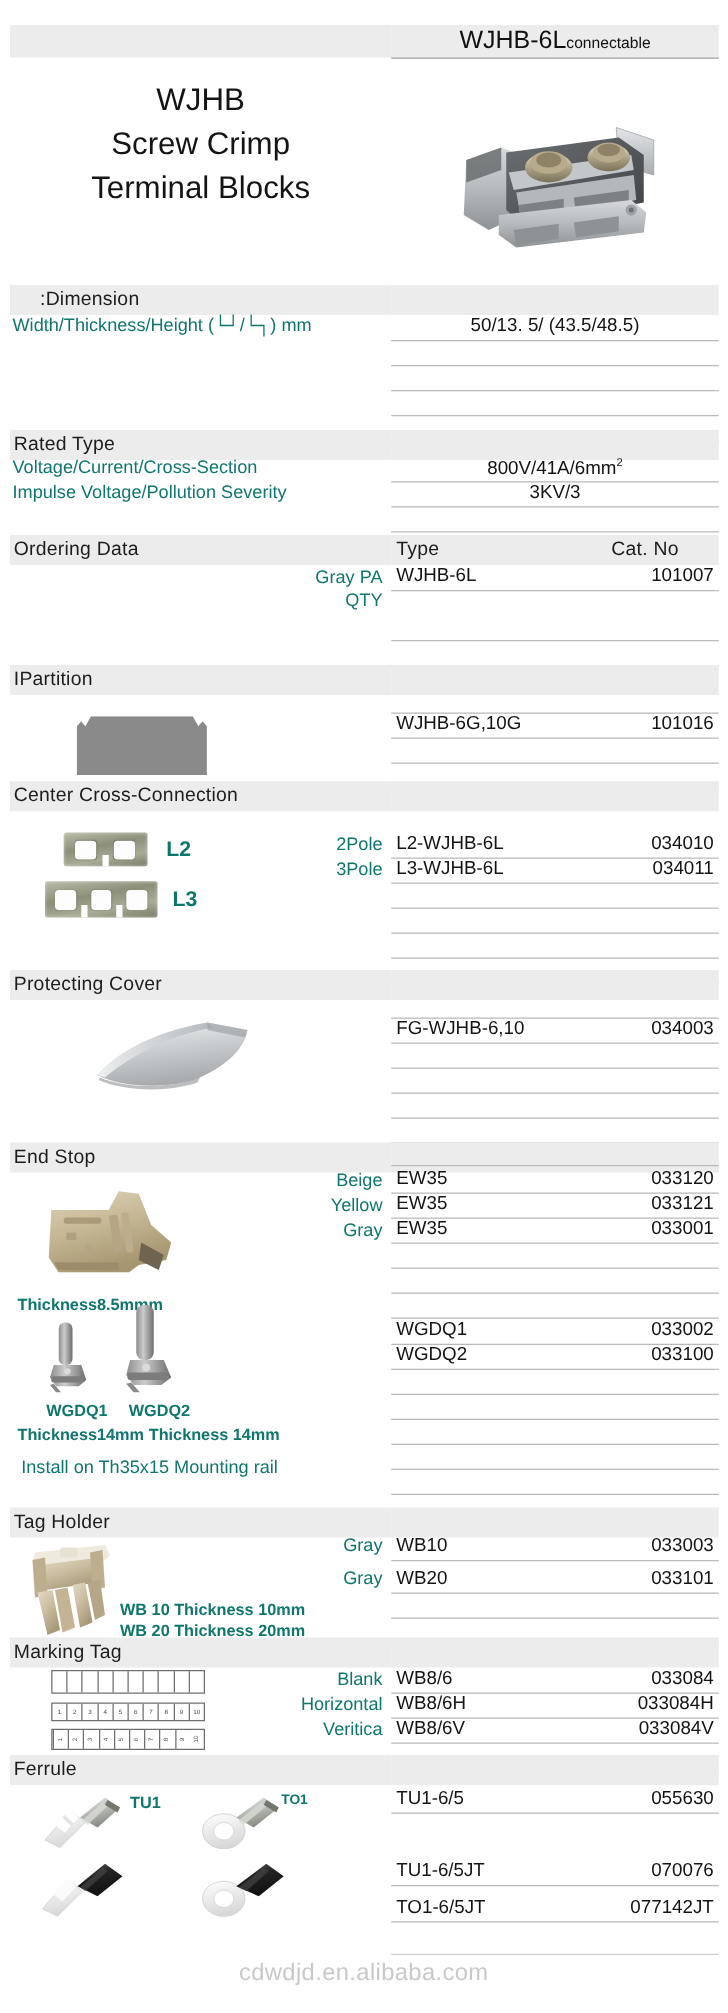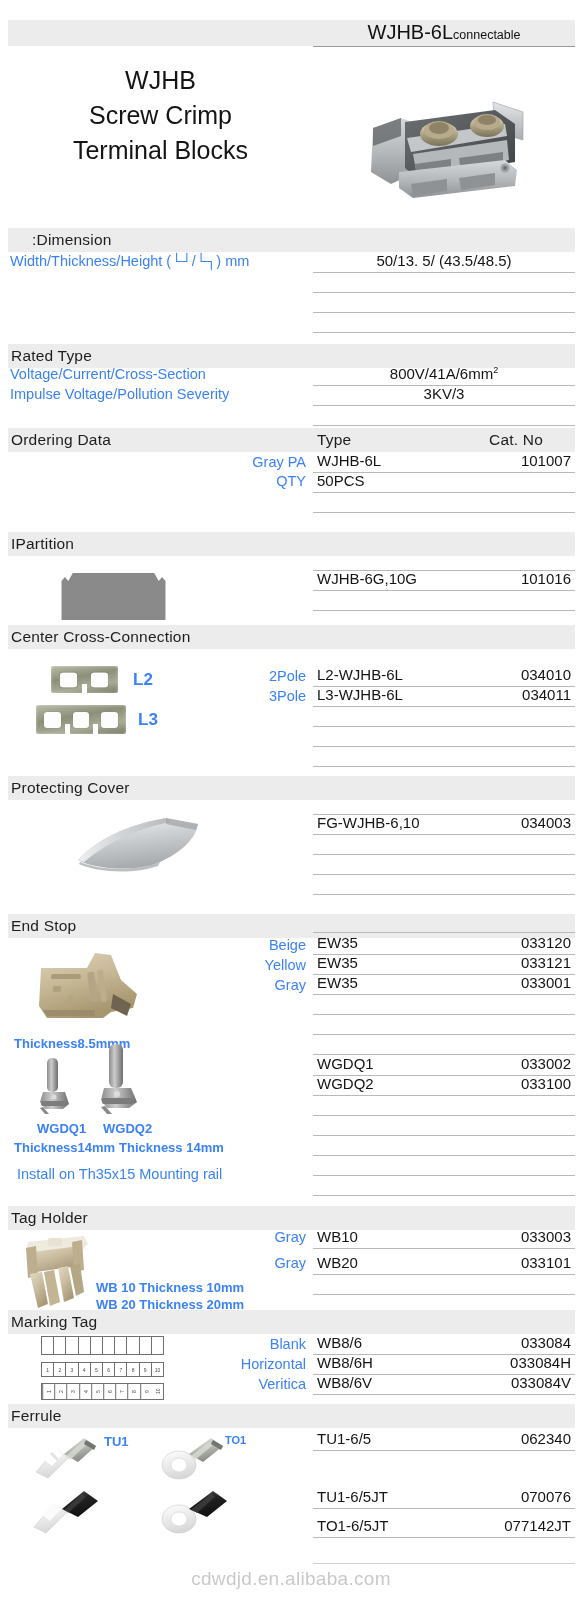--- a/index.html
+++ b/index.html
@@ -41,21 +41,21 @@
 
   .big-title{
     position:absolute;left:8px;top:63px;width:305px;
     text-align:center;font-size:25px;line-height:35px;color:#141414;
   }
 
   
   .lbl{
     position:absolute;
     font-size:14.5px;
-    color:#3b82f6;
+    color:#0f766e;
     white-space:nowrap;
   }
   .lbl.r{text-align:right;}
   .lbl.small{font-size:13px;font-weight:bold;}
 
   
   .rrow{
     position:absolute;left:313px;width:262px;height:20px;
     border-bottom:1px solid #b9b9b9;
   }
@@ -214,24 +214,20 @@
   <div class="band-label" style="left:11px;top:431px;">Ordering Data</div>
   <div class="band-label" style="left:317px;top:431px;">Type</div>
   <div class="band-label" style="left:489px;top:431px;">Cat. No</div>
 
   <div class="lbl r" style="left:180px;top:454px;width:126px;">Gray PA</div>
   <div class="rrow" style="top:452px;">
     <span class="t">WJHB-6L</span>
     <span class="n">101007</span>
   </div>
   <div class="lbl r" style="left:180px;top:473px;width:126px;">QTY</div>
-  <div class="rrow" style="top:472px;">
-    <span class="t">50PCS</span>
-    <span class="n"></span>
-  </div>
   <div class="rrow" style="top:492px;"></div>
   <div class="rrow" style="top:512px;"></div>
 
   <div class="band left" style="top:532px;"></div>
   <div class="band right" style="top:532px;"></div>
   <div class="band-label" style="left:11px;top:535px;">IPartition</div>
 
   <div class="partition" style="left:57px;top:570px;width:113px;height:50px;"></div>
 
   <div class="rrow" style="top:550px;"></div>
@@ -560,21 +556,21 @@
     <svg viewBox="0 0 78 50" width="78" height="50">
       <ellipse cx="24" cy="34" rx="17" ry="14" fill="url(#gWhite)" stroke="#cacaca" stroke-width="0.6"></ellipse>
       <ellipse cx="24" cy="34" rx="8" ry="7" fill="#ffffff" stroke="#d2d2d2" stroke-width="0.6"></ellipse>
       <polygon points="34,24 58,6 72,16 52,32" fill="url(#gBlack)"></polygon>
       <polygon points="36,25 56,9 60,12 42,28" fill="#4a4a4a" opacity="0.6"></polygon>
     </svg>
   </div>
 
   <div class="rrow" style="top:1430px;">
     <span class="t">TU1-6/5</span>
-    <span class="n">062340</span>
+    <span class="n">055630</span>
   </div>
   <div class="rrow" style="top:1488px;">
     <span class="t">TU1-6/5JT</span>
     <span class="n">070076</span>
   </div>
   <div class="rrow" style="top:1517px;">
     <span class="t">TO1-6/5JT</span>
     <span class="n">077142JT</span>
   </div>
 

